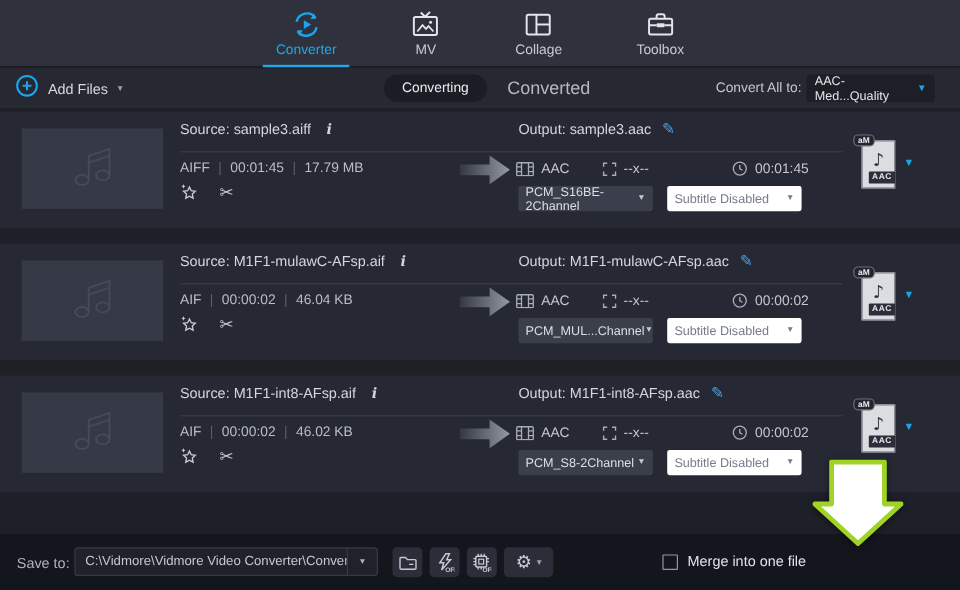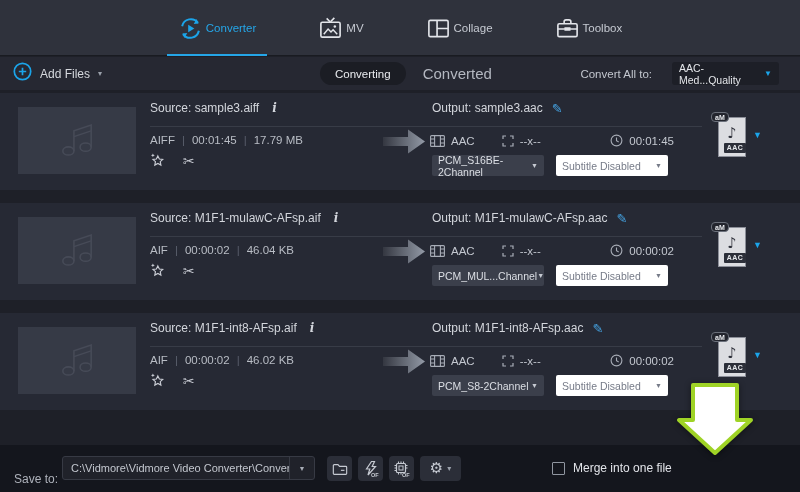--- a/index.html
+++ b/index.html
@@ -6,37 +6,37 @@
   html,body { width:800px; height:492px; }
   body {
     position:relative; background:#1e2028; overflow:hidden;
     font-family:"Liberation Sans", sans-serif; -webkit-font-smoothing:antialiased;
   }
   
   .top-nav { position:absolute; top:0; left:0; width:800px; height:56px;
     background:#2f323c; border-bottom:1px solid #191b21;
     display:flex; justify-content:center; gap:34px; }
   .nav-tab { position:relative; height:56px; padding:0 14px; cursor:pointer;
-    display:flex; flex-direction:row; align-items:center; justify-content:center; gap:3px; }
+    display:flex; flex-direction:column; align-items:center; justify-content:center; gap:3px; }
   .nav-tab .lbl { font-size:11.5px; color:#c6cad2; }
   .nav-tab.active .lbl { color:#25a6e8; }
   .nav-tab.active::after { content:""; position:absolute; left:3px; right:3px; bottom:0;
     height:2px; background:#25a6e8; }
   .nav-tab svg { display:block; }
   
   .sub-bar { position:absolute; top:57px; left:0; width:800px; height:33px; background:#262832; }
   .add-files { position:absolute; left:13px; top:0; height:33px;
     display:flex; align-items:center; gap:8px; cursor:pointer;text-align:center; }
   .add-files .lbl { font-size:12px; color:#d6d9de; }
   .small-caret { font-size:8px; color:#9aa0aa; }
   .conv-tabs { position:absolute; left:320px; top:0; height:33px; display:flex; align-items:center; gap:17px; }
   .pill { background:#1b1d24; color:#e9ebef; border-radius:12px; height:23px;
     padding:0 15px; font-size:11.5px; display:flex; align-items:center; cursor:pointer; }
   .plain-tab { color:#b4b8c1; font-size:15px; cursor:pointer; }
-  .convert-to { position:absolute; right:21px; top:0; height:33px; display:flex; align-items:center; gap:20px; }
+  .convert-to { position:absolute; right:21px; top:0; height:33px; display:flex; align-items:center; gap:4px; }
   .convert-to .lbl { font-size:11.5px; color:#c3c7cf; }
   .ddbox { width:107px; height:23px; background:#1d1f27; border-radius:3px; cursor:pointer;
     display:flex; align-items:center; justify-content:space-between; padding:0 7px; }
   .ddbox .val { font-size:10.5px; color:#e4e6ea; }
   .ddbox .caret { font-size:8px; color:#1ba4e9; }
   
   .file-list { position:absolute; top:90px; left:0; width:800px; height:355px; padding-top:3px; }
   .file-row { position:relative; width:800px; height:97px; margin-bottom:13px; background:#262934; }
   .thumb { position:absolute; left:18px; top:14px; width:118px; height:67px; background:#363a46;
     display:flex; align-items:center; justify-content:center; }
@@ -74,21 +74,21 @@
   .band { position:absolute; left:5px; bottom:3px; width:22px; height:10px; background:#2c2f39;
     color:#e8eaee; font-size:7px; font-weight:bold; text-align:center; line-height:10px;
     border-radius:1px; letter-spacing:.5px; }
   .fbadge { position:absolute; left:-5px; top:0; background:#23252e; border:1px solid #6a6f7a;
     border-radius:4px; color:#e8eaee; font-size:7px; font-weight:bold; padding:0 3px;
     height:10px; line-height:9px; z-index:2; }
   .fcaret { position:absolute; left:753px; top:37px; color:#1ba4e9; font-size:9px; cursor:pointer; }
   .thumb-note { opacity:.85; }
   
   .bottom-bar { position:absolute; left:0; top:445px; width:800px; height:47px; background:#14161d; }
-  .save-label { position:absolute; left:14px; top:27px; font-size:12px; color:#aeb2bb; }
+  .save-label { position:absolute; left:14px; top:17px; font-size:12px; color:#aeb2bb; }
   .path-box { position:absolute; left:62px; top:11px; width:253px; height:24px; background:#20222a;
     border:1px solid #373a44; border-radius:3px; display:flex; align-items:stretch; }
   .path-text { flex:1; font-size:11px; color:#c3c7cf; padding:0 8px; white-space:nowrap;
     overflow:hidden; display:flex; align-items:center; }
   .path-caret { width:25px; border-left:1px solid #373a44; color:#a7acb6; font-size:7px;
     display:flex; align-items:center; justify-content:center; cursor:pointer; }
   .ibtn { position:absolute; top:11px; width:25px; height:25px; background:#2b2e38; border-radius:4px;
     display:flex; align-items:center; justify-content:center; cursor:pointer; }
   .ibtn.wide { width:41px; gap:4px; }
   .gear-glyph { font-family:"DejaVu Sans", sans-serif; font-size:15px; color:#c6cad2; line-height:1; }

